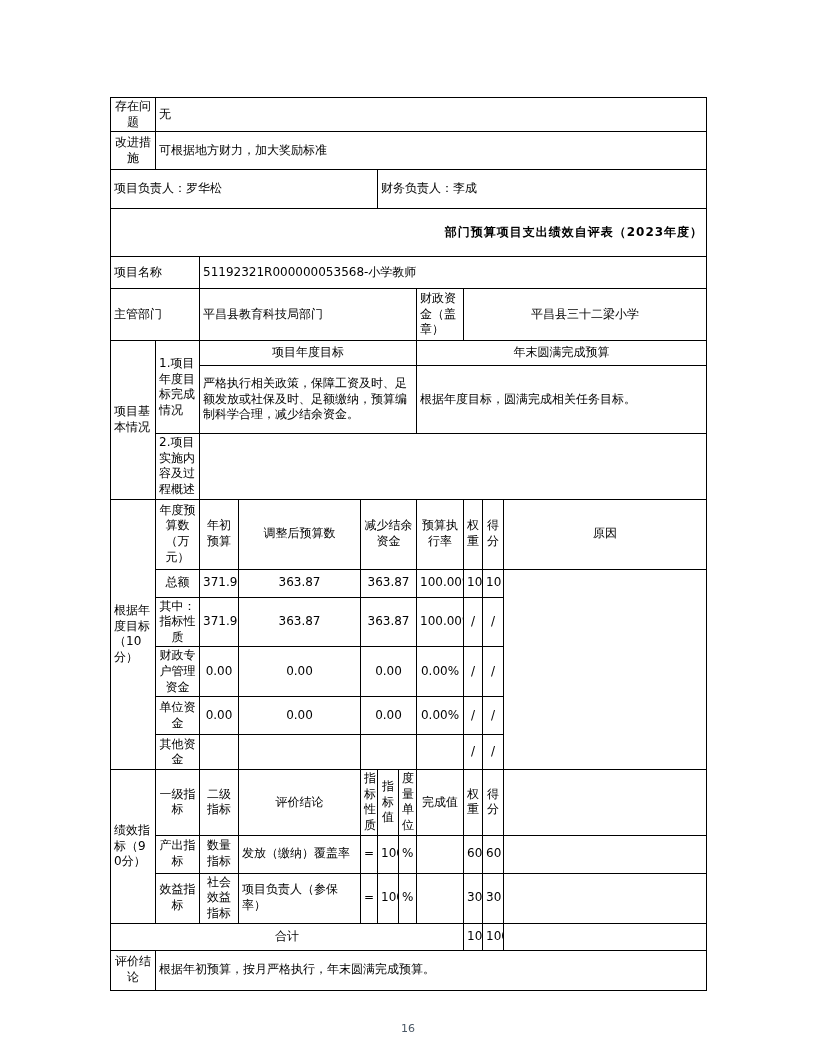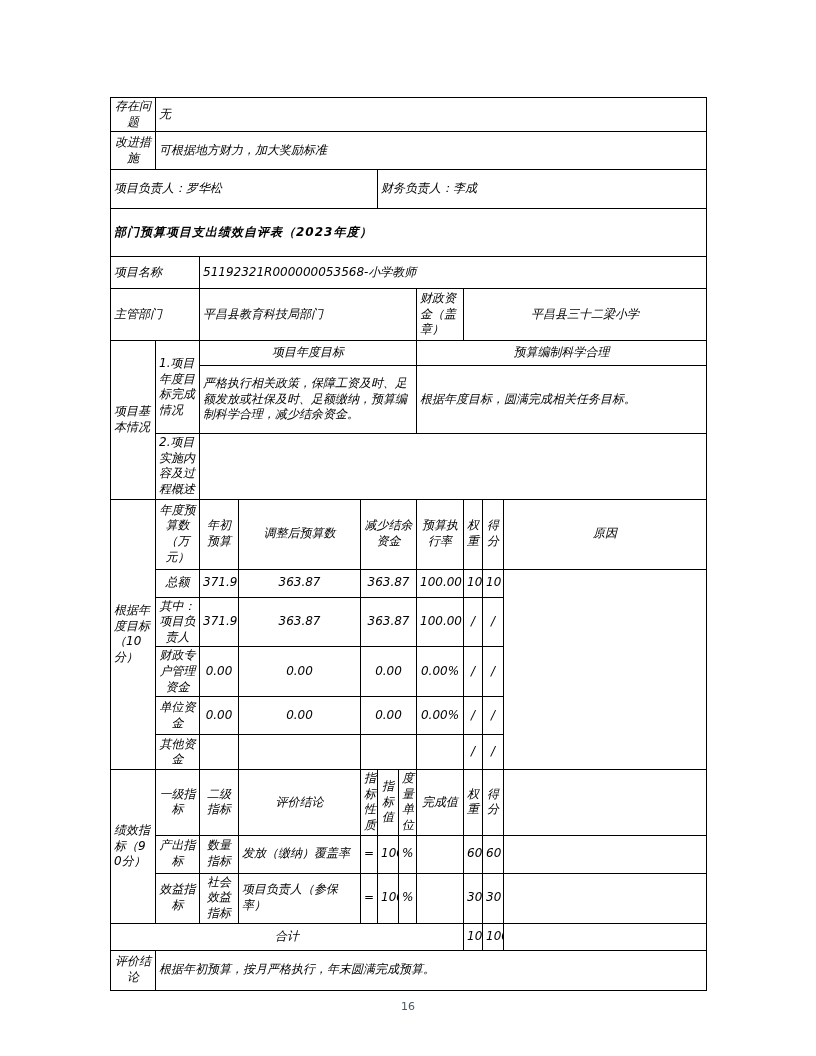--- a/index.html
+++ b/index.html
@@ -11,43 +11,42 @@
     background: #ffffff;
     font-family: "DejaVu Sans", "Liberation Sans", sans-serif;
     color: #000000;
     overflow: hidden;
   }
   .doc { position: absolute; left: 110px; top: 97px; }
   table.report {
     border-collapse: collapse;
     table-layout: fixed;
     width: 596px;
-    font-style: italic;
   }
   table.report td {
     border: 1px solid #000000;
     font-size: 12px;
     line-height: 1.3;
     padding: 1px 3px;
     vertical-align: middle;
     word-break: break-all;
     overflow: hidden;
   }
   .c { text-align: center; }
   .l { text-align: left; }
   .num { text-align: center; font-size: 10px; padding: 0 1px; white-space: nowrap; }
   .title-cell {
     font-size: 17px;
     font-weight: bold;
-    text-align: left;
+    text-align: right;
     letter-spacing: 1px;
   }
   .footer {
     position: absolute;
-    top: 1000px;
+    top: 1022px;
     left: 0;
     width: 816px;
     text-align: center;
     font-size: 11px;
     color: #4a5866;
   }
 </style>
 </head>
 <body>
 
@@ -94,21 +93,21 @@
         <td class="l" colspan="2">主管部门</td>
         <td class="l" colspan="5">平昌县教育科技局部门</td>
         <td class="l">财政资金（盖章）</td>
         <td class="c" colspan="3">平昌县三十二梁小学</td>
       </tr>
 
       <tr style="height:25px">
         <td class="l" rowspan="3">项目基本情况</td>
         <td class="l" rowspan="2">1.项目年度目标完成情况</td>
         <td class="c" colspan="5">项目年度目标</td>
-        <td class="c" colspan="4">预算编制科学合理</td>
+        <td class="c" colspan="4">年末圆满完成预算</td>
       </tr>
       <tr style="height:68px">
         <td class="l" colspan="5">严格执行相关政策，保障工资及时、足额发放或社保及时、足额缴纳，预算编制科学合理，减少结余资金。</td>
         <td class="l" colspan="4">根据年度目标，圆满完成相关任务目标。</td>
       </tr>
       <tr style="height:50px">
         <td class="l">2.项目实施内容及过程概述</td>
         <td class="l" colspan="9"></td>
       </tr>
 
@@ -127,21 +126,21 @@
         <td class="c">总额</td>
         <td class="num">371.96</td>
         <td class="num">363.87</td>
         <td class="num" colspan="3">363.87</td>
         <td class="num">100.00%</td>
         <td class="num">10</td>
         <td class="num">10</td>
         <td class="l" rowspan="5"></td>
       </tr>
       <tr style="height:45px">
-        <td class="c">其中：项目负责人</td>
+        <td class="c">其中：指标性质</td>
         <td class="num">371.96</td>
         <td class="num">363.87</td>
         <td class="num" colspan="3">363.87</td>
         <td class="num">100.00%</td>
         <td class="num">/</td>
         <td class="num">/</td>
       </tr>
       <tr style="height:46px">
         <td class="c">财政专户管理资金</td>
         <td class="num">0.00</td>

